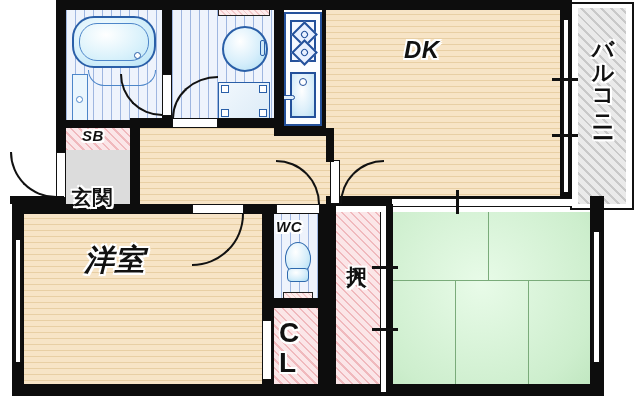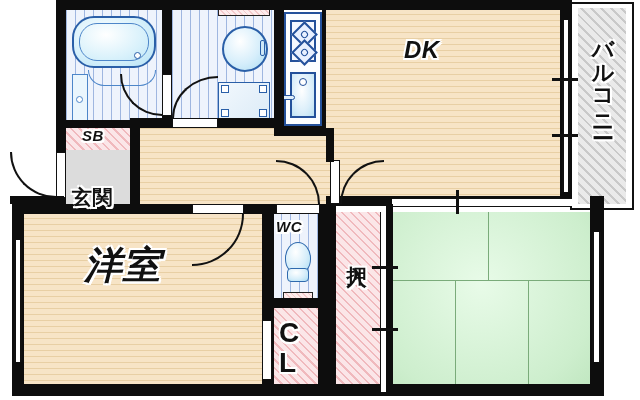--- a/index.html
+++ b/index.html
@@ -70,21 +70,21 @@
     color:#111;
     white-space:nowrap;
     letter-spacing:0.5px;
     text-shadow:
       1.6px 1.6px 0 #ffffff, -1.6px 1.6px 0 #ffffff,
       1.6px -1.6px 0 #ffffff, -1.6px -1.6px 0 #ffffff,
       2px 2px 0 #ffffff, 0 2px 0 #ffffff, 2px 0 0 #ffffff;
     pointer-events:none;
   }
   .lbl-big{font-size:24px;}
-  .lbl-med{font-size:38px;font-style:italic;}
+  .lbl-med{font-size:30px;font-style:italic;}
   .lbl-sm{font-size:20px;}
   .lbl-xs{font-size:15px;font-style:italic;}
   .lbl-vert{
     writing-mode:vertical-rl;
     text-orientation:upright;
     font-style:normal;
   }
   .lbl-flat{font-style:normal;}
 
   

